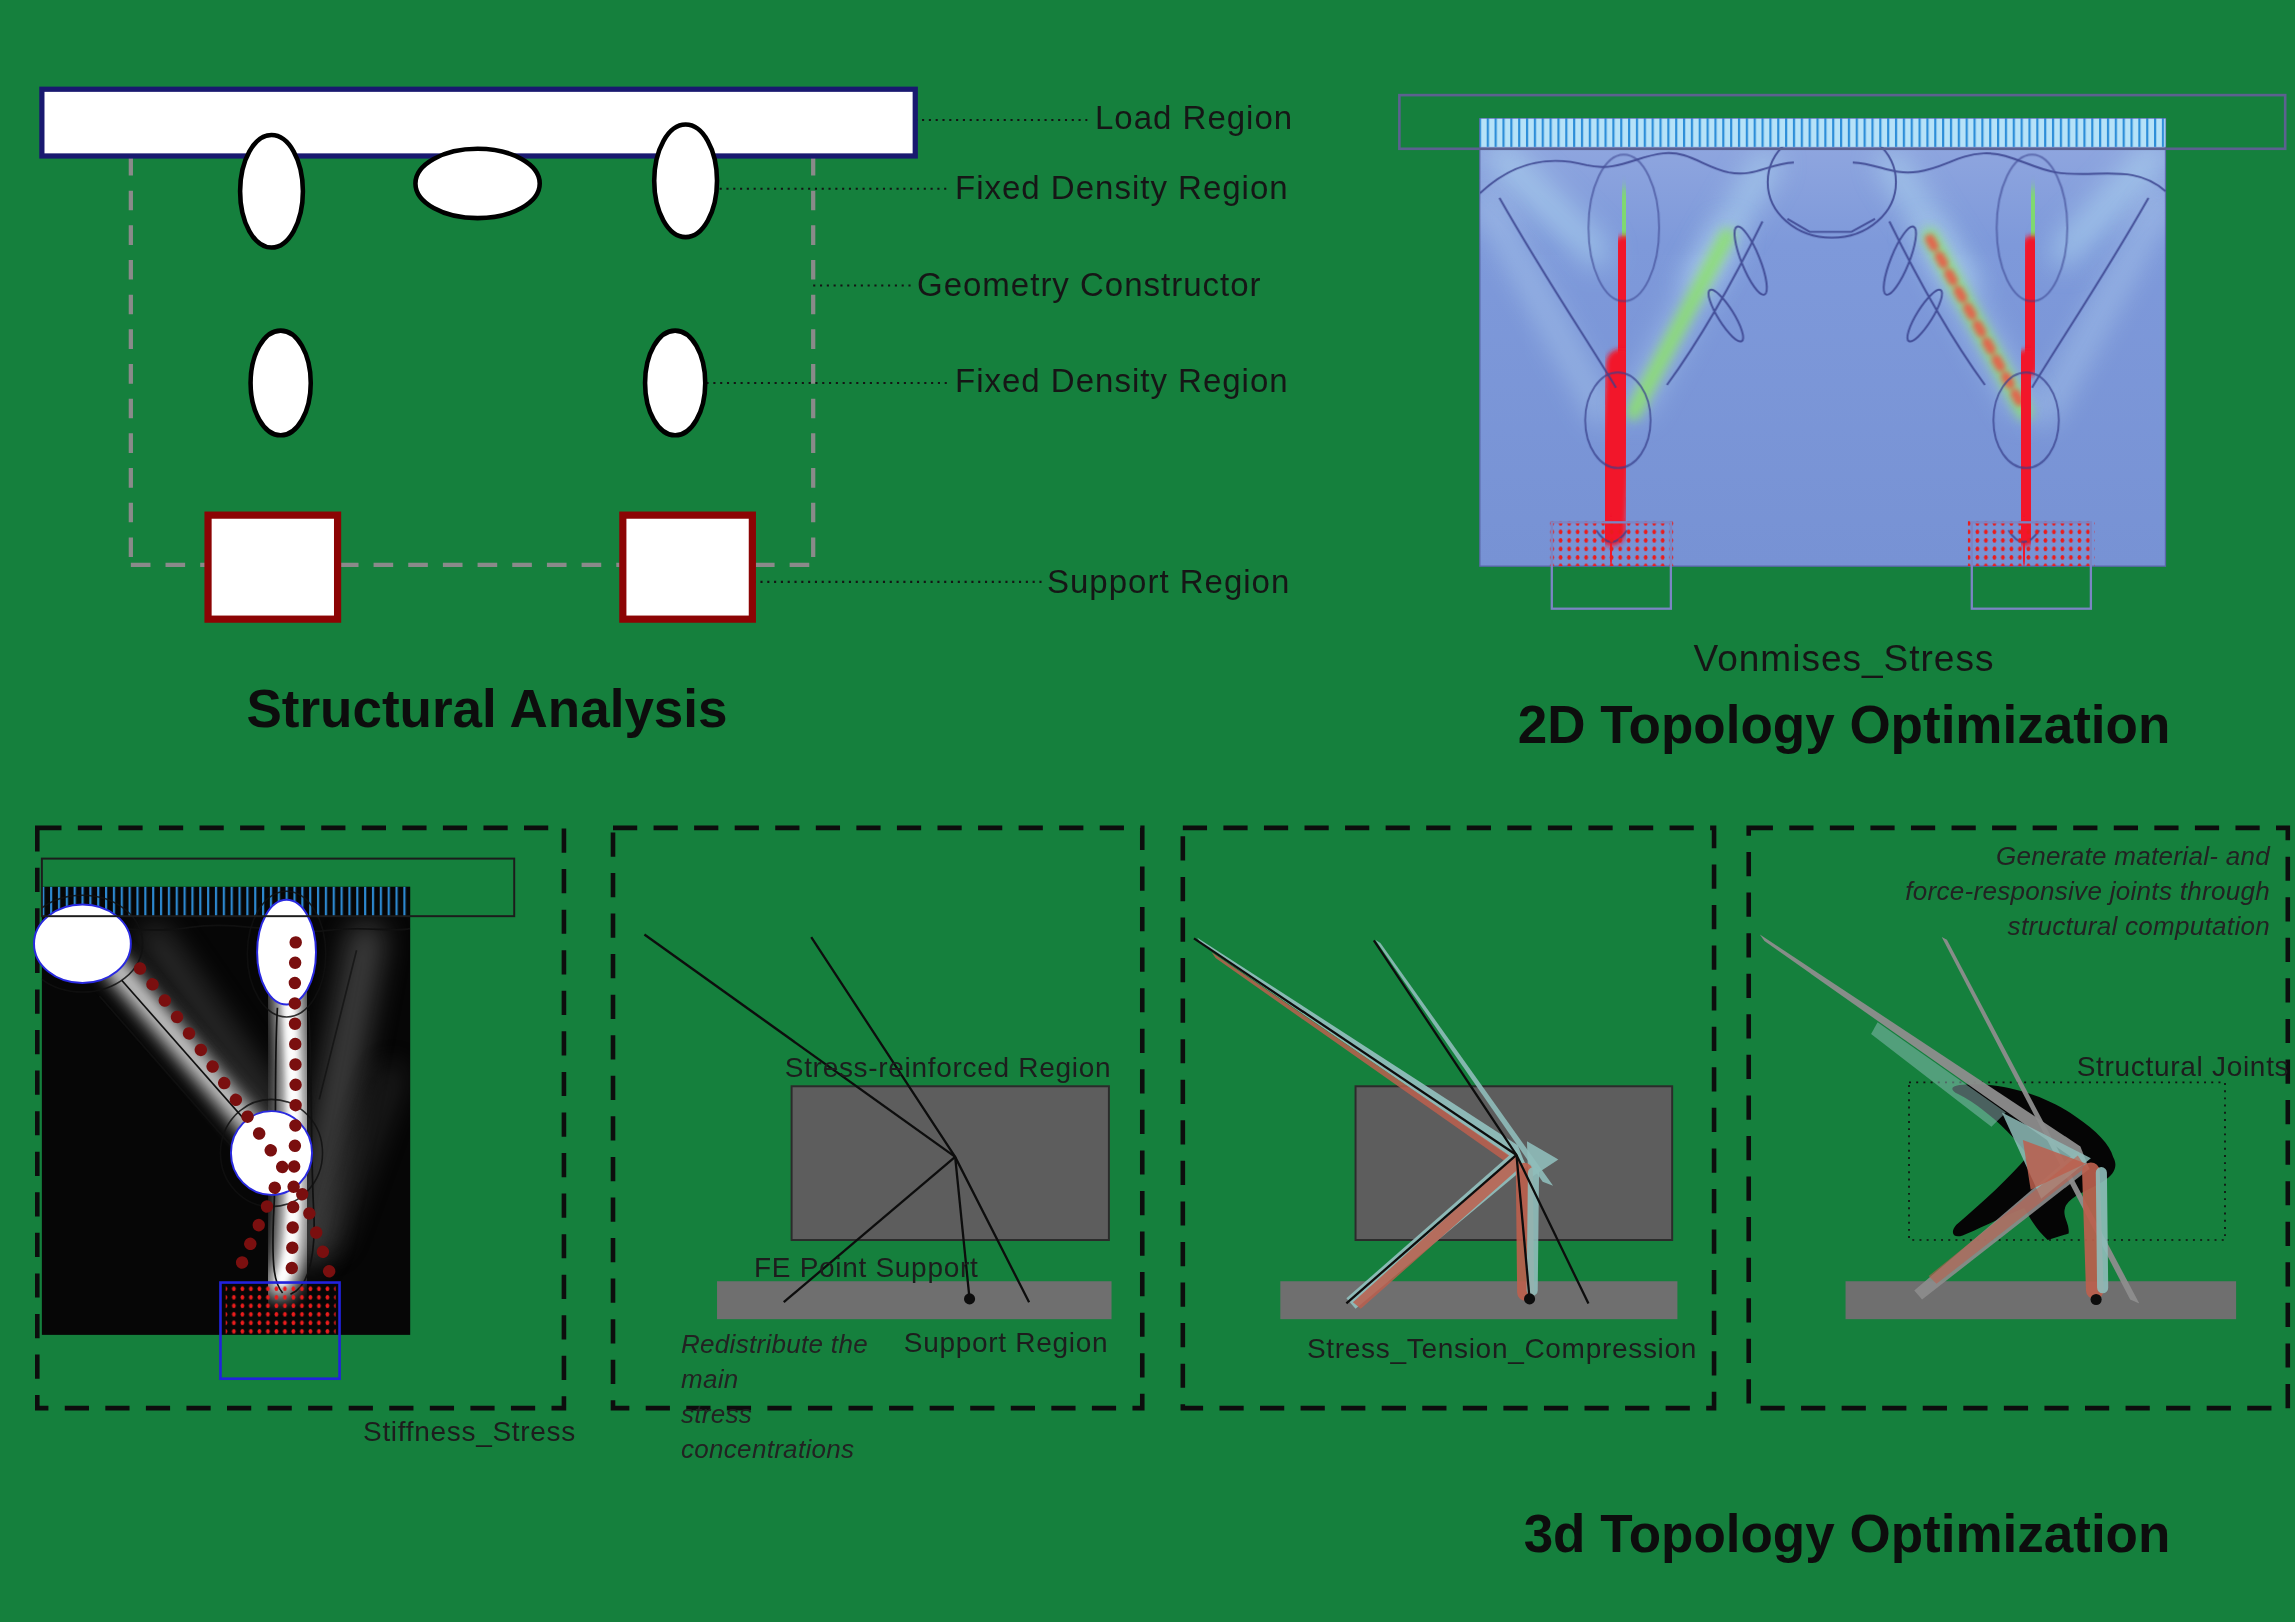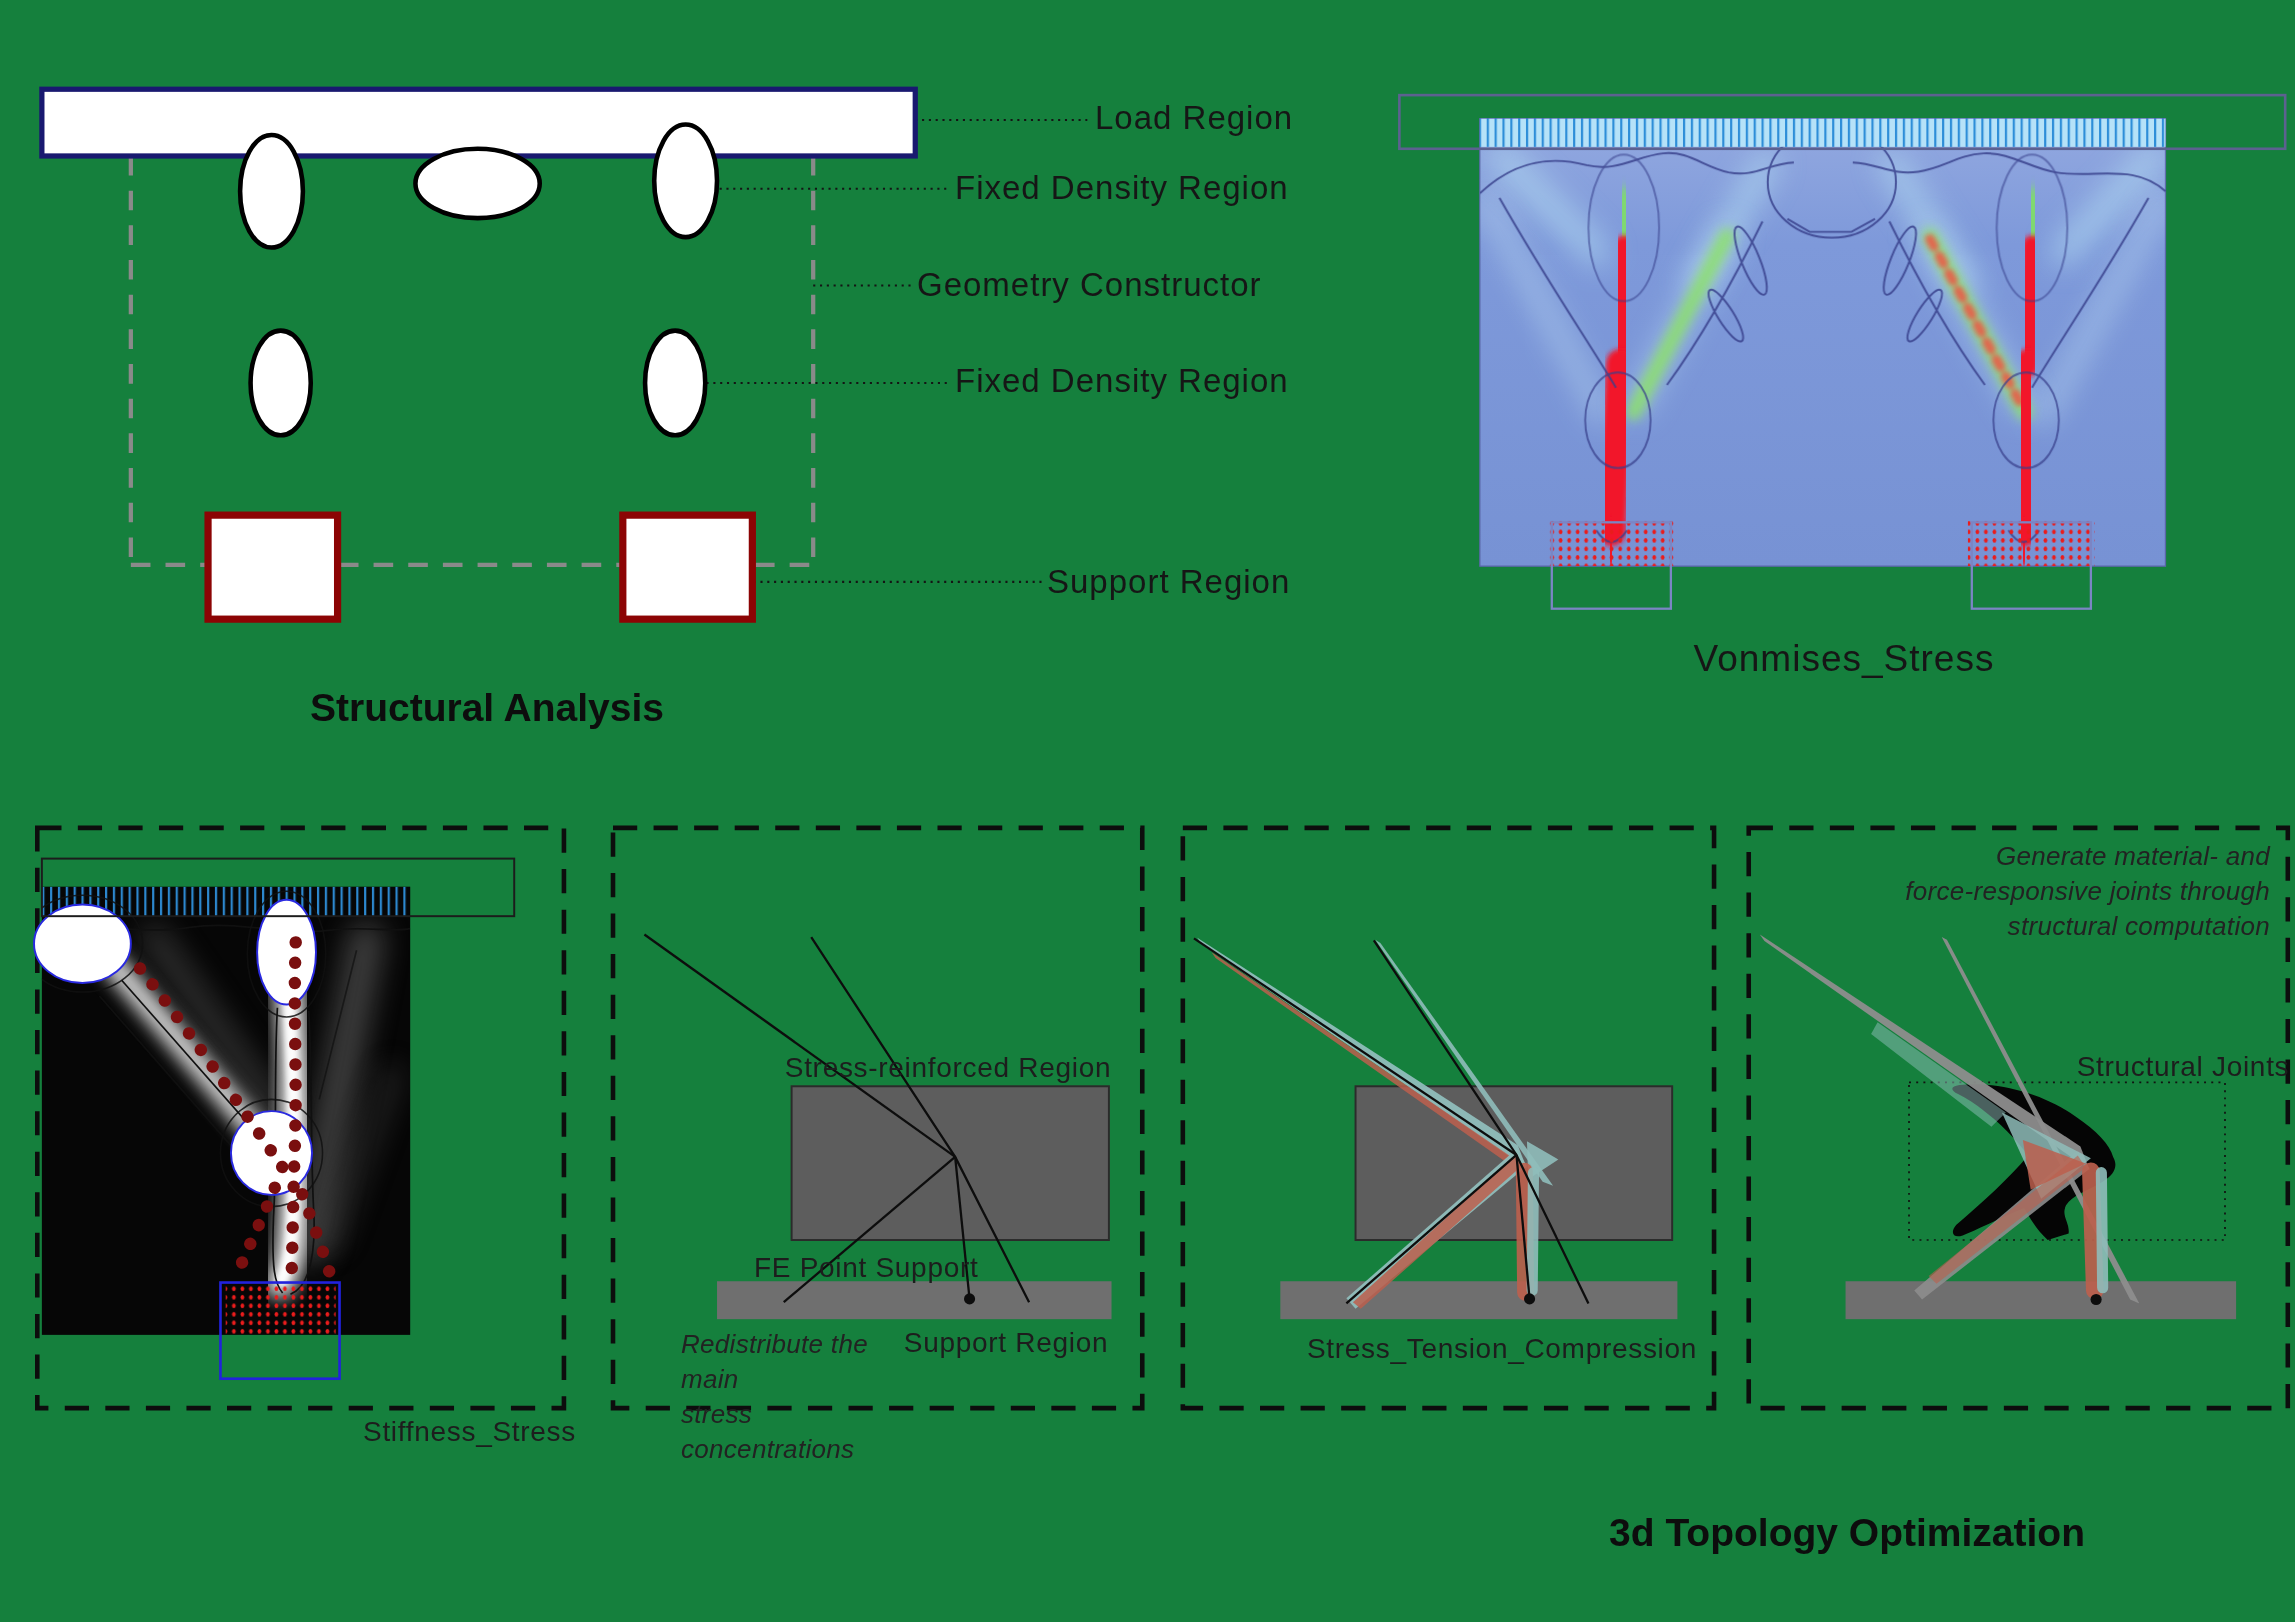--- a/index.html
+++ b/index.html
@@ -10,21 +10,21 @@
     font-family:Liberation Sans, sans-serif;
     overflow:hidden;
   }
   .gfx{position:absolute;left:0;top:0;}
   .txt{position:absolute;color:#161616;white-space:nowrap;}
   .lbl{font-size:33px;letter-spacing:1px;transform:translateY(-50%);}
   .cap{font-size:37px;letter-spacing:1px;transform:translate(-50%,-50%);}
   .plabel{font-size:28px;letter-spacing:0.7px;transform:translate(-50%,-50%);color:#1d1d1d;}
   .plabel.leftalign{transform:translateY(-50%);}
   .plabel.rightalign{transform:translateY(-50%);margin-top:40px;}
-  .title{font-size:39px;font-weight:700;letter-spacing:0px;transform:translate(-50%,-50%);color:#0d0d0d;}
+  .title{font-size:53px;font-weight:700;letter-spacing:0px;transform:translate(-50%,-50%);color:#0d0d0d;}
   .note{font-size:26px;font-style:italic;line-height:1.35;letter-spacing:0.3px;color:#222;white-space:normal;}
   .note.rightalign{text-align:right;}
 </style>
 </head>
 <body>
 
 <div class="canvas">
 
 <svg class="gfx" width="2295" height="1623" viewBox="0 0 3508 2480">
   <defs>
@@ -241,20 +241,21 @@
 </svg>
 
   <div class="txt lbl" style="left:1095px;top:118px;">Load Region</div>
   <div class="txt lbl" style="left:955px;top:188px;">Fixed Density Region</div>
   <div class="txt lbl" style="left:917px;top:285px;">Geometry Constructor</div>
   <div class="txt lbl" style="left:955px;top:381px;">Fixed Density Region</div>
   <div class="txt lbl" style="left:1047px;top:582px;">Support Region</div>
   <div class="txt title" style="left:487px;top:708px;">Structural Analysis</div>
 
   <div class="txt cap" style="left:1844px;top:659px;">Vonmises_Stress</div>
+  <div class="txt title" style="left:1844px;top:724px;">2D Topology Optimization</div>
 
   <div class="txt plabel rightalign" style="right:1739px;left:auto;top:1392px;text-align:right;right:auto;left:363px;">Stiffness_Stress</div>
   <div class="txt plabel" style="left:948px;top:1068px;">Stress-reinforced Region</div>
   <div class="txt plabel leftalign" style="left:754px;top:1268px;">FE Point Support</div>
   <div class="txt plabel" style="left:1006px;top:1343px;">Support Region</div>
   <div class="txt note" style="left:681px;top:1327px;width:216px;">
     <span>Redistribute the main</span><br>
     <span>stress concentrations</span>
   </div>
 

